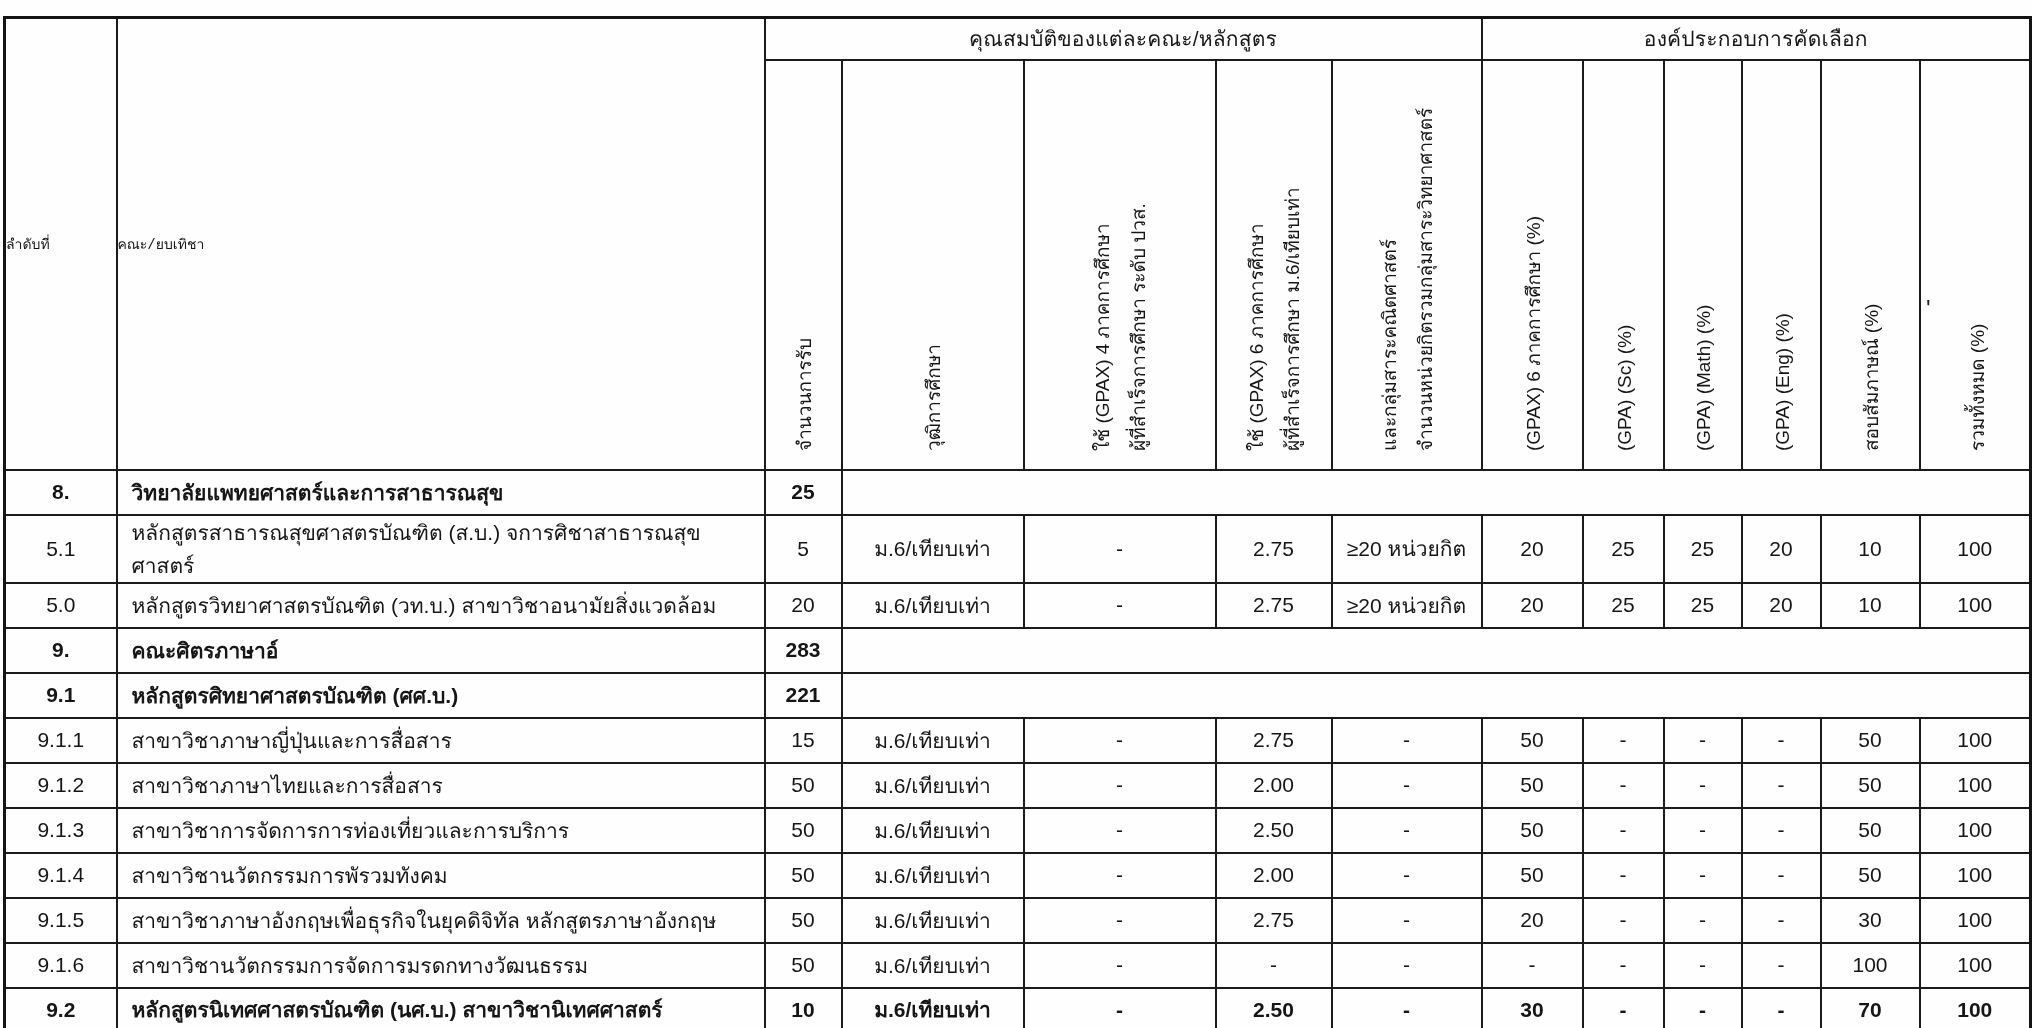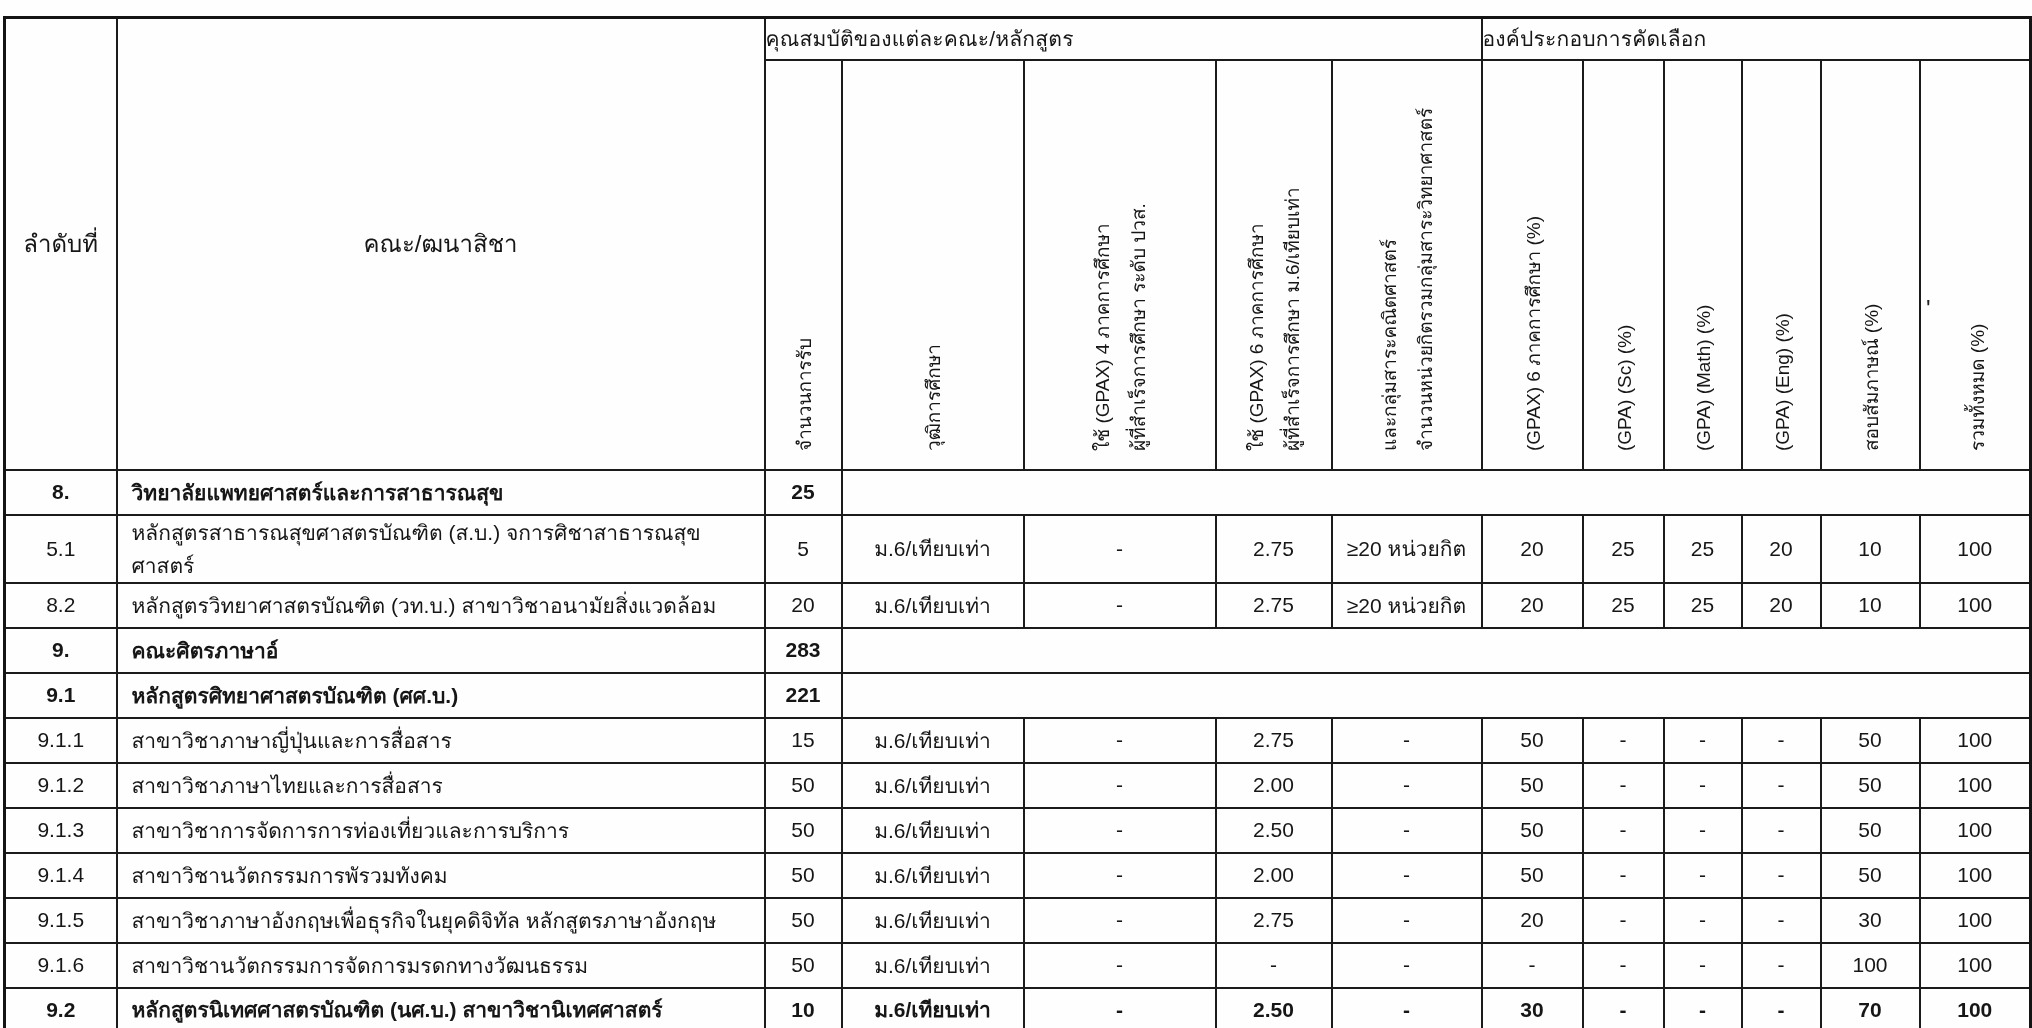--- a/index.html
+++ b/index.html
@@ -31,27 +31,28 @@
     border: 2px solid #1b1b1b;
     padding: 0;
     font-weight: normal;
     overflow: hidden;
   }
   tr.ghr { height: 42px; }
   tr.shr { height: 408px; }
   tbody tr { height: 45px; }
 
   th.fh {
-    font-size: 24px;
-    text-align: center;
+    font-size: 14px;
+    text-align: left;
     vertical-align: middle;
+    font-family: Liberation Mono, monospace;
   }
   th.gh {
     font-size: 21px;
-    text-align: left;
+    text-align: center;
     vertical-align: middle;
     letter-spacing: 0.2px;
     margin-left: 14px;
   }
   th.rh { vertical-align: bottom; }
 
   .rwrap { position: relative; height: 408px; width: 100%; }
   .rot {
     position: absolute;
     left: 2px;
@@ -122,21 +123,21 @@
         <col style="width:101px">
         <col style="width:81px">
       <col style="width:78px">
         <col style="width:79px">
         <col style="width:99px">
       <col style="width:111px">
     </colgroup>
     <thead>
       <tr class="ghr">
         <th class="fh" rowspan="2">ลำดับที่</th>
-        <th class="fh" rowspan="2">คณะ/ฒนาสิชา</th>
+        <th class="fh" rowspan="2">คณะ/ยบเทิชา</th>
         <th class="gh" colspan="5">คุณสมบัติของแต่ละคณะ/หลักสูตร</th>
         <th class="gh" colspan="6">องค์ประกอบการคัดเลือก</th>
       </tr>
       <tr class="shr">
         <th class="rh">
           <div class="rwrap">
               <div class="rot h73">
             <div>จำนวนการรับ</div>
           </div>
             </div>
@@ -235,21 +236,21 @@
         <td class="c">≥20 หน่วยกิต</td>
         <td class="c">20</td>
         <td class="c">25</td>
         <td class="c">25</td>
         <td class="c">20</td>
         <td class="c">10</td>
         <td class="c">100</td>
       </tr>
 
       <tr>
-        <td class="c">8.2</td>
+        <td class="c">5.0</td>
         <td class="name">หลักสูตรวิทยาศาสตรบัณฑิต (วท.บ.) สาขาวิชาอนามัยสิ่งแวดล้อม</td>
         <td class="c">20</td>
         <td class="c">ม.6/เทียบเท่า</td>
         <td class="c">-</td>
         <td class="c">2.75</td>
         <td class="c">≥20 หน่วยกิต</td>
         <td class="c">20</td>
         <td class="c">25</td>
         <td class="c">25</td>
         <td class="c">20</td>

